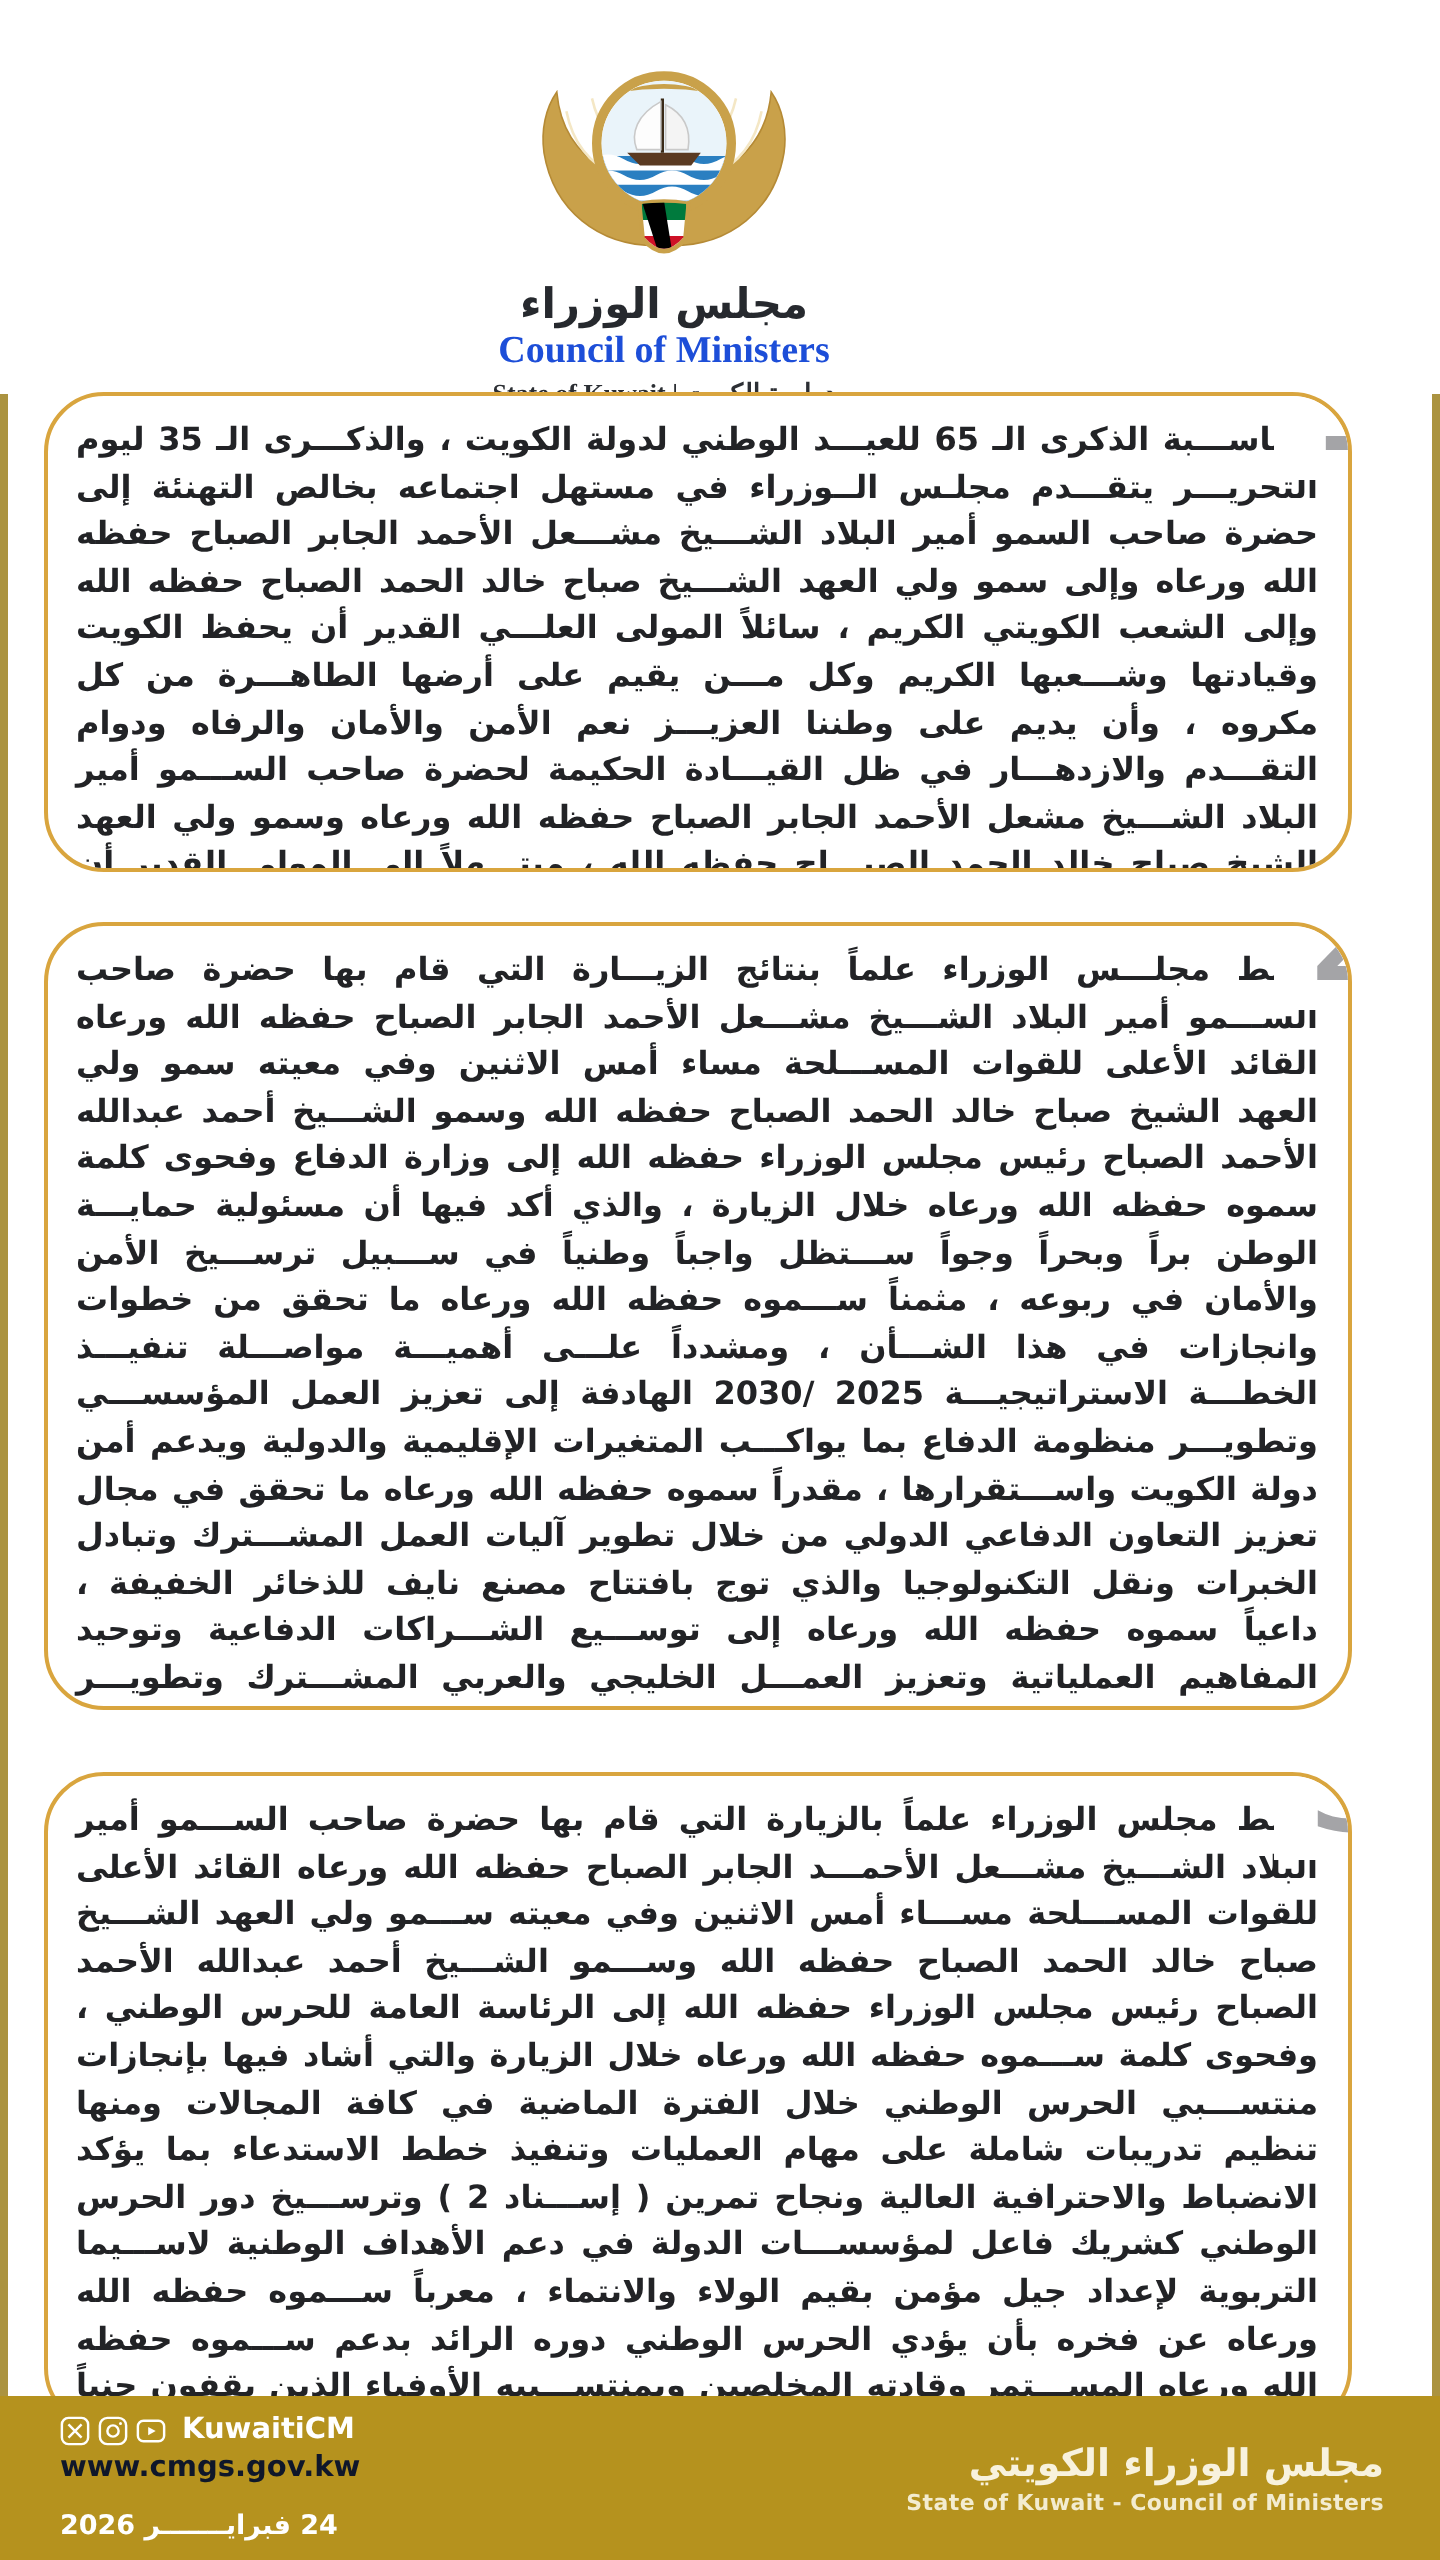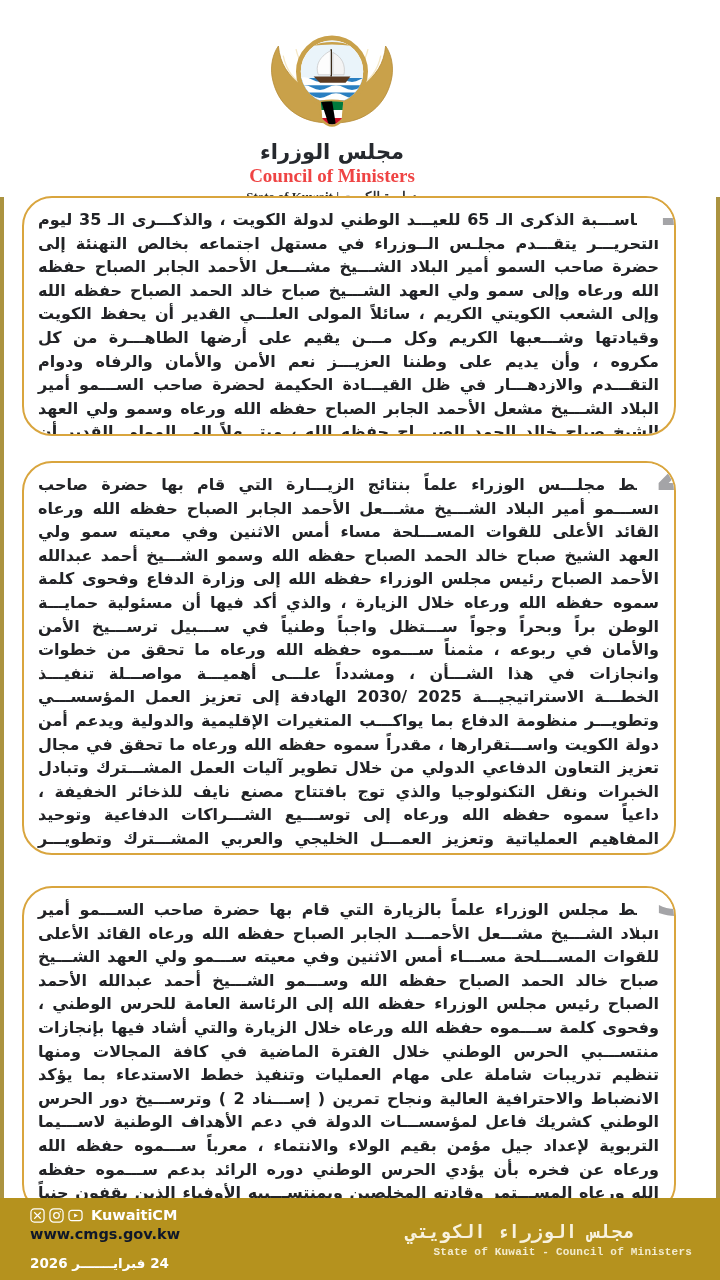--- a/index.html
+++ b/index.html
@@ -9,21 +9,21 @@
   }
   
   .edge-line{position:absolute;top:197px;bottom:66px;width:4px;background:#ab9340;}
   .edge-left{left:0;}
   .edge-right{right:0;}
 
   
   .header{position:absolute;top:22px;left:0;width:664px;text-align:center;}
   .emblem{display:block;margin:0 auto;}
   .org-ar{font-size:21px;font-weight:bold;color:#26292e;margin:2px 0 0 0;direction:rtl;}
-  .org-en{font-family:"Liberation Serif",serif;font-size:19px;font-weight:bold;color:#ef4444;margin:1px 0 0 0;}
+  .org-en{font-family:"Liberation Serif",serif;font-size:19px;font-weight:bold;color:#1d4ed8;margin:1px 0 0 0;}
   .state-line{font-family:"Liberation Serif",serif;font-size:13px;font-weight:bold;color:#2c2f34;margin:2px 0 0 0;}
 
   
   .sec{
     position:absolute;left:22px;width:654px;box-sizing:border-box;
     border:2px solid #d9a53e;border-radius:30px;
     padding:10px 15px 8px 14px;overflow:hidden;background:#fff;
   }
   .sec1{top:196px;height:240px;}
   .sec2{top:461px;height:394px;}
@@ -45,21 +45,21 @@
     background:#b5921e;box-sizing:border-box;
     display:flex;justify-content:space-between;align-items:center;
     padding:0 28px 0 30px;
   }
   .f-left{color:#ffffff;text-align:left;line-height:1.25;}
   .f-social{display:flex;align-items:center;gap:4px;}
   .f-social .handle{font-size:14.5px;font-weight:bold;color:#fff;margin-left:4px;}
   .f-social svg{display:block;}
   .f-url{font-size:14.5px;font-weight:bold;color:#0f172a;margin-top:1px;}
   .f-date{font-size:13.5px;font-weight:bold;color:#fff;direction:rtl;text-align:left;margin-top:12px;}
-  .f-right{text-align:left;font-family:Liberation Mono, monospace;}
+  .f-right{text-align:right;}
   .f-org-ar{font-size:19px;font-weight:bold;color:#f8f2dd;direction:rtl;}
   .f-org-en{font-size:11px;color:#f3ecd0;margin-top:2px;font-weight:bold;letter-spacing:.2px;margin-left:28px;}
 </style>
 </head>
 <body>
 
 <div class="edge-line edge-left"></div>
 <div class="edge-line edge-right"></div>
 
 <div class="header">

